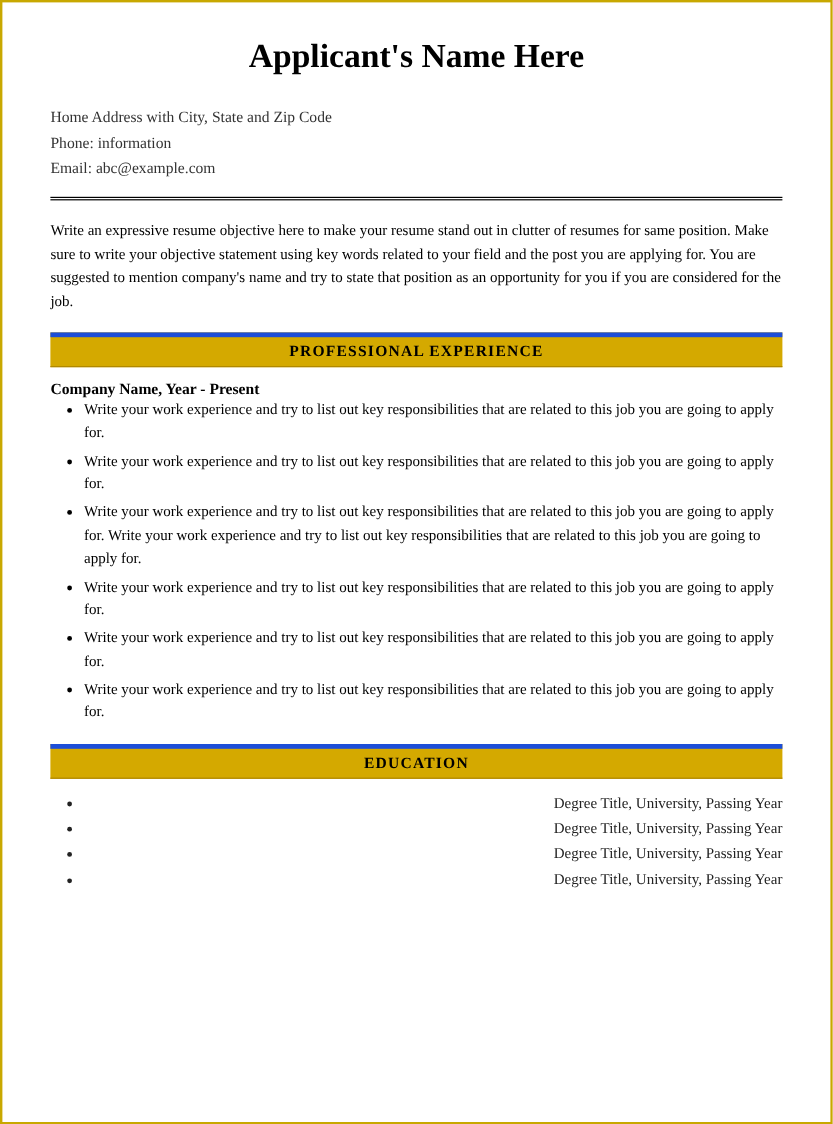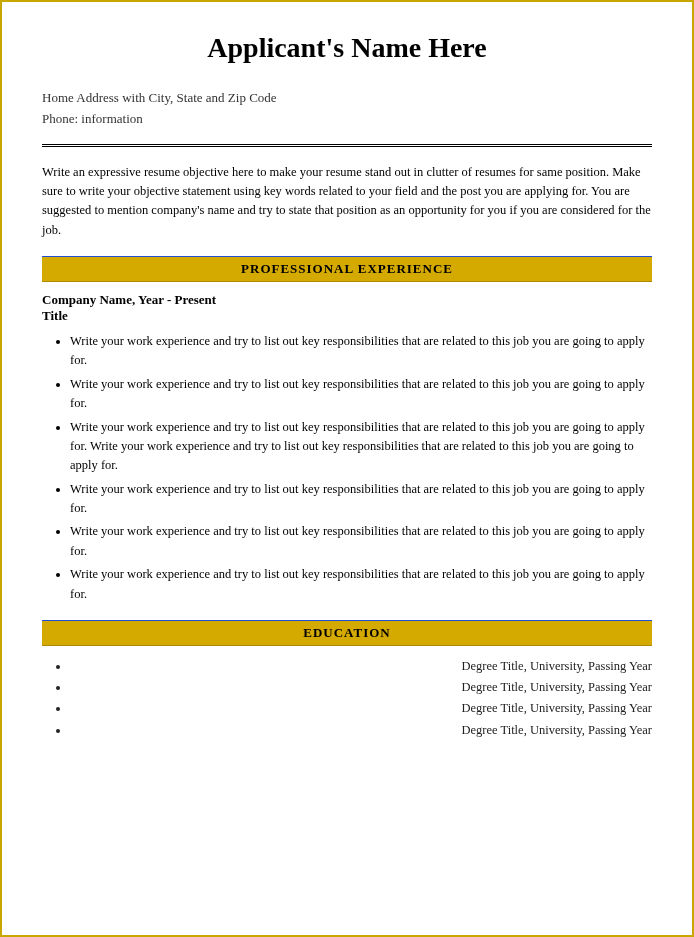--- a/index.html
+++ b/index.html
@@ -58,21 +58,21 @@
 
     .section-header {
       background-color: #d4a900;
       text-align: center;
       font-weight: bold;
       font-size: 13px;
       letter-spacing: 1px;
       padding: 4px 0;
       color: #000;
       margin-bottom: 10px;
-      border-top: 1px solid #1d4ed8;
+      border-top: 4px solid #1d4ed8;
       border-bottom: 1px solid #b08800;
     }
 
     .company-line {
       font-size: 13px;
       font-weight: bold;
       color: #000;
       margin-bottom: 0;
     }
 
@@ -119,30 +119,30 @@
 </head>
 <body>
 
 <div class="resume-container">
 
   <h1 class="resume-name">Applicant's Name Here</h1>
 
   <div class="resume-contact">
     <div>Home Address with City, State and Zip Code</div>
     <div>Phone: information</div>
+    <div>Email: abc@example.com</div>
   </div>
 
   <hr class="divider-double">
 
   <p class="objective-text">Write an expressive resume objective here to make your resume stand out in clutter of resumes for same position. Make sure to write your objective statement using key words related to your field and the post you are applying for. You are suggested to mention company's name and try to state that position as an opportunity for you if you are considered for the job.</p>
 
   <div class="section-header">PROFESSIONAL EXPERIENCE</div>
 
   <div class="company-line">Company Name, Year - Present</div>
-  <div class="title-line">Title</div>
 
   <ul class="exp-list">
   <li>Write your work experience and try to list out key responsibilities that are related to this job you are going to apply for.</li>
       <li>Write your work experience and try to list out key responsibilities that are related to this job you are going to apply for.</li>
       <li>Write your work experience and try to list out key responsibilities that are related to this job you are going to apply for. Write your work experience and try to list out key responsibilities that are related to this job you are going to apply for.</li>
       <li>Write your work experience and try to list out key responsibilities that are related to this job you are going to apply for.</li>
       <li>Write your work experience and try to list out key responsibilities that are related to this job you are going to apply for.</li>
       <li>Write your work experience and try to list out key responsibilities that are related to this job you are going to apply for.</li>
     </ul>
 

